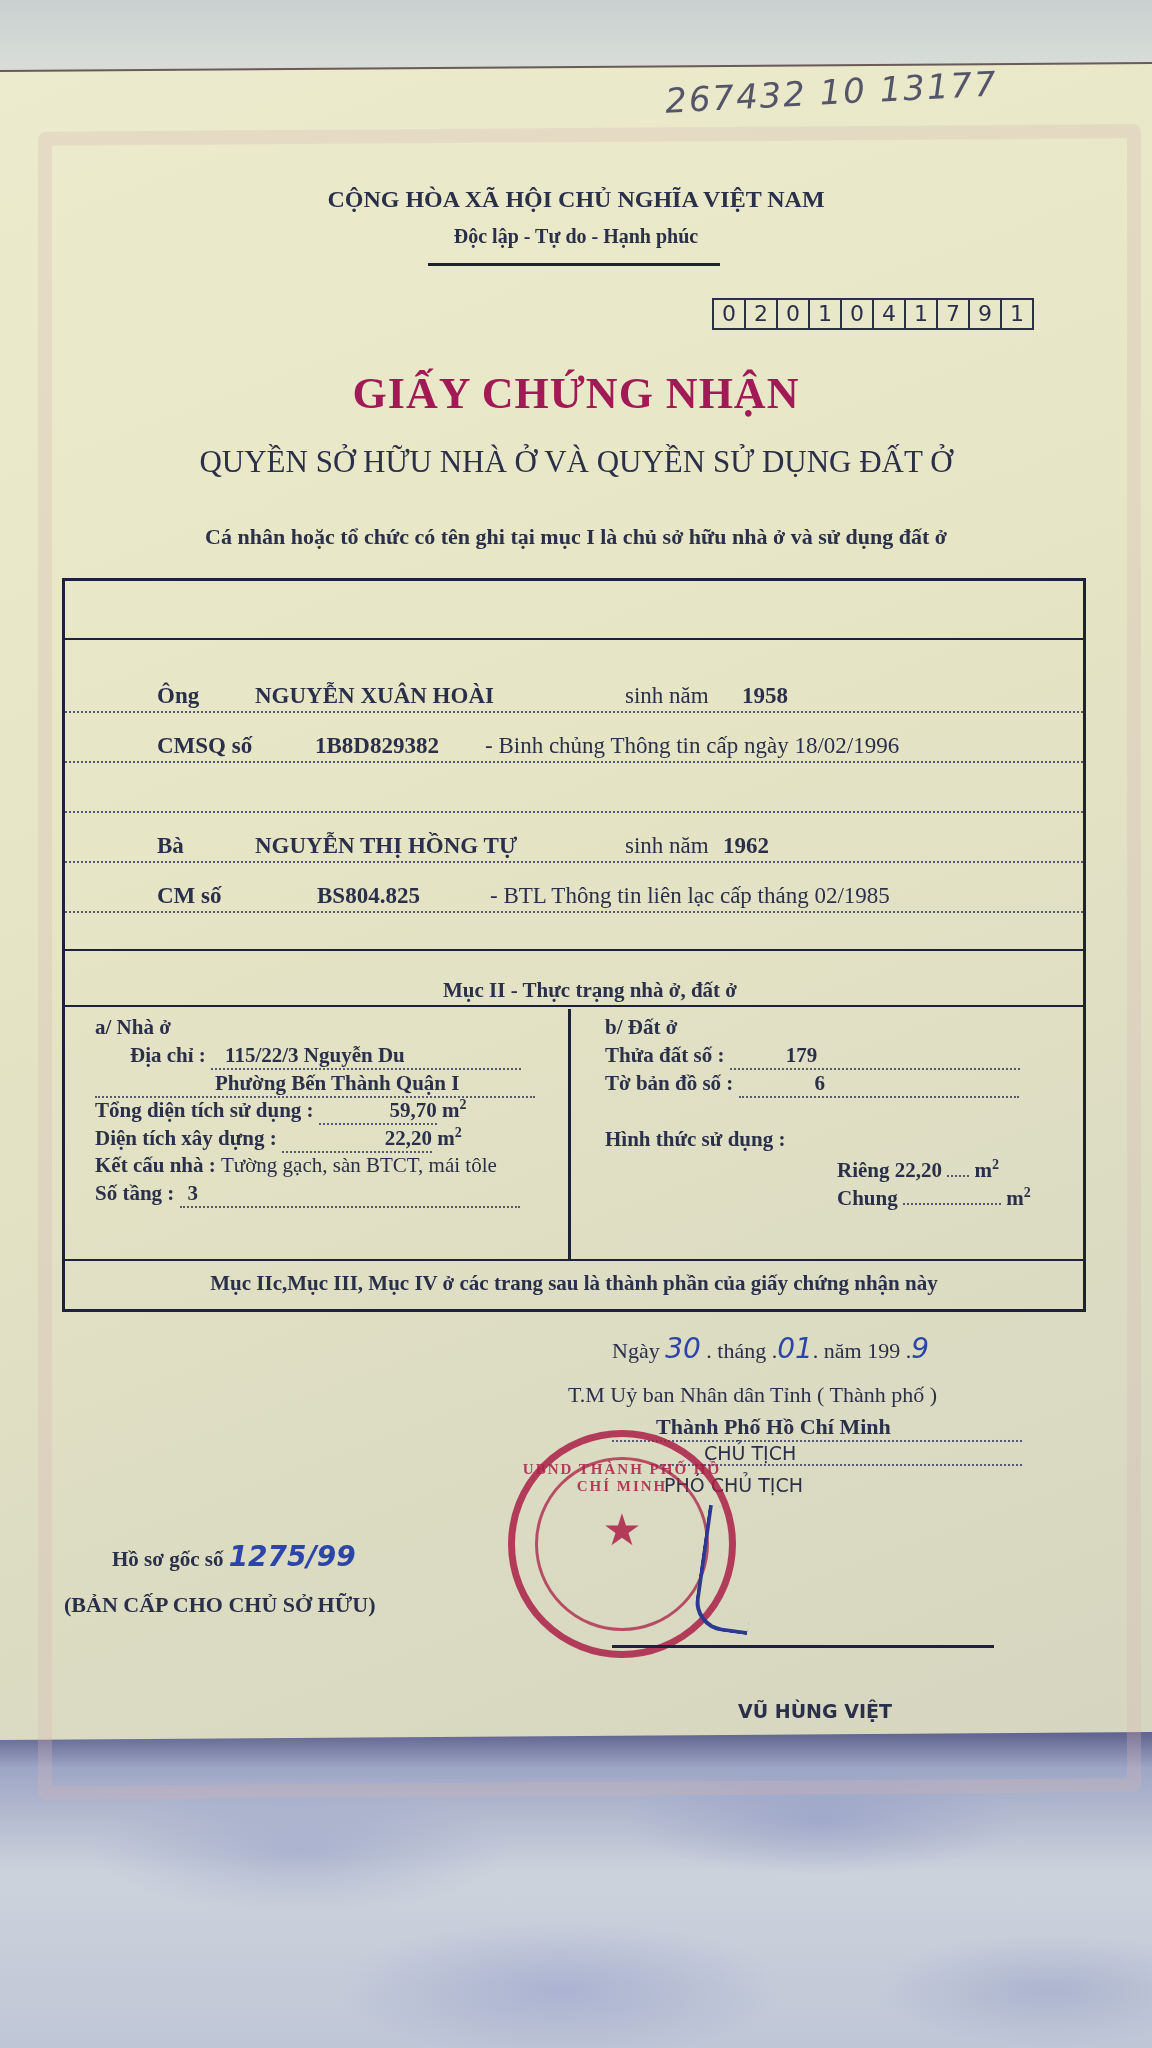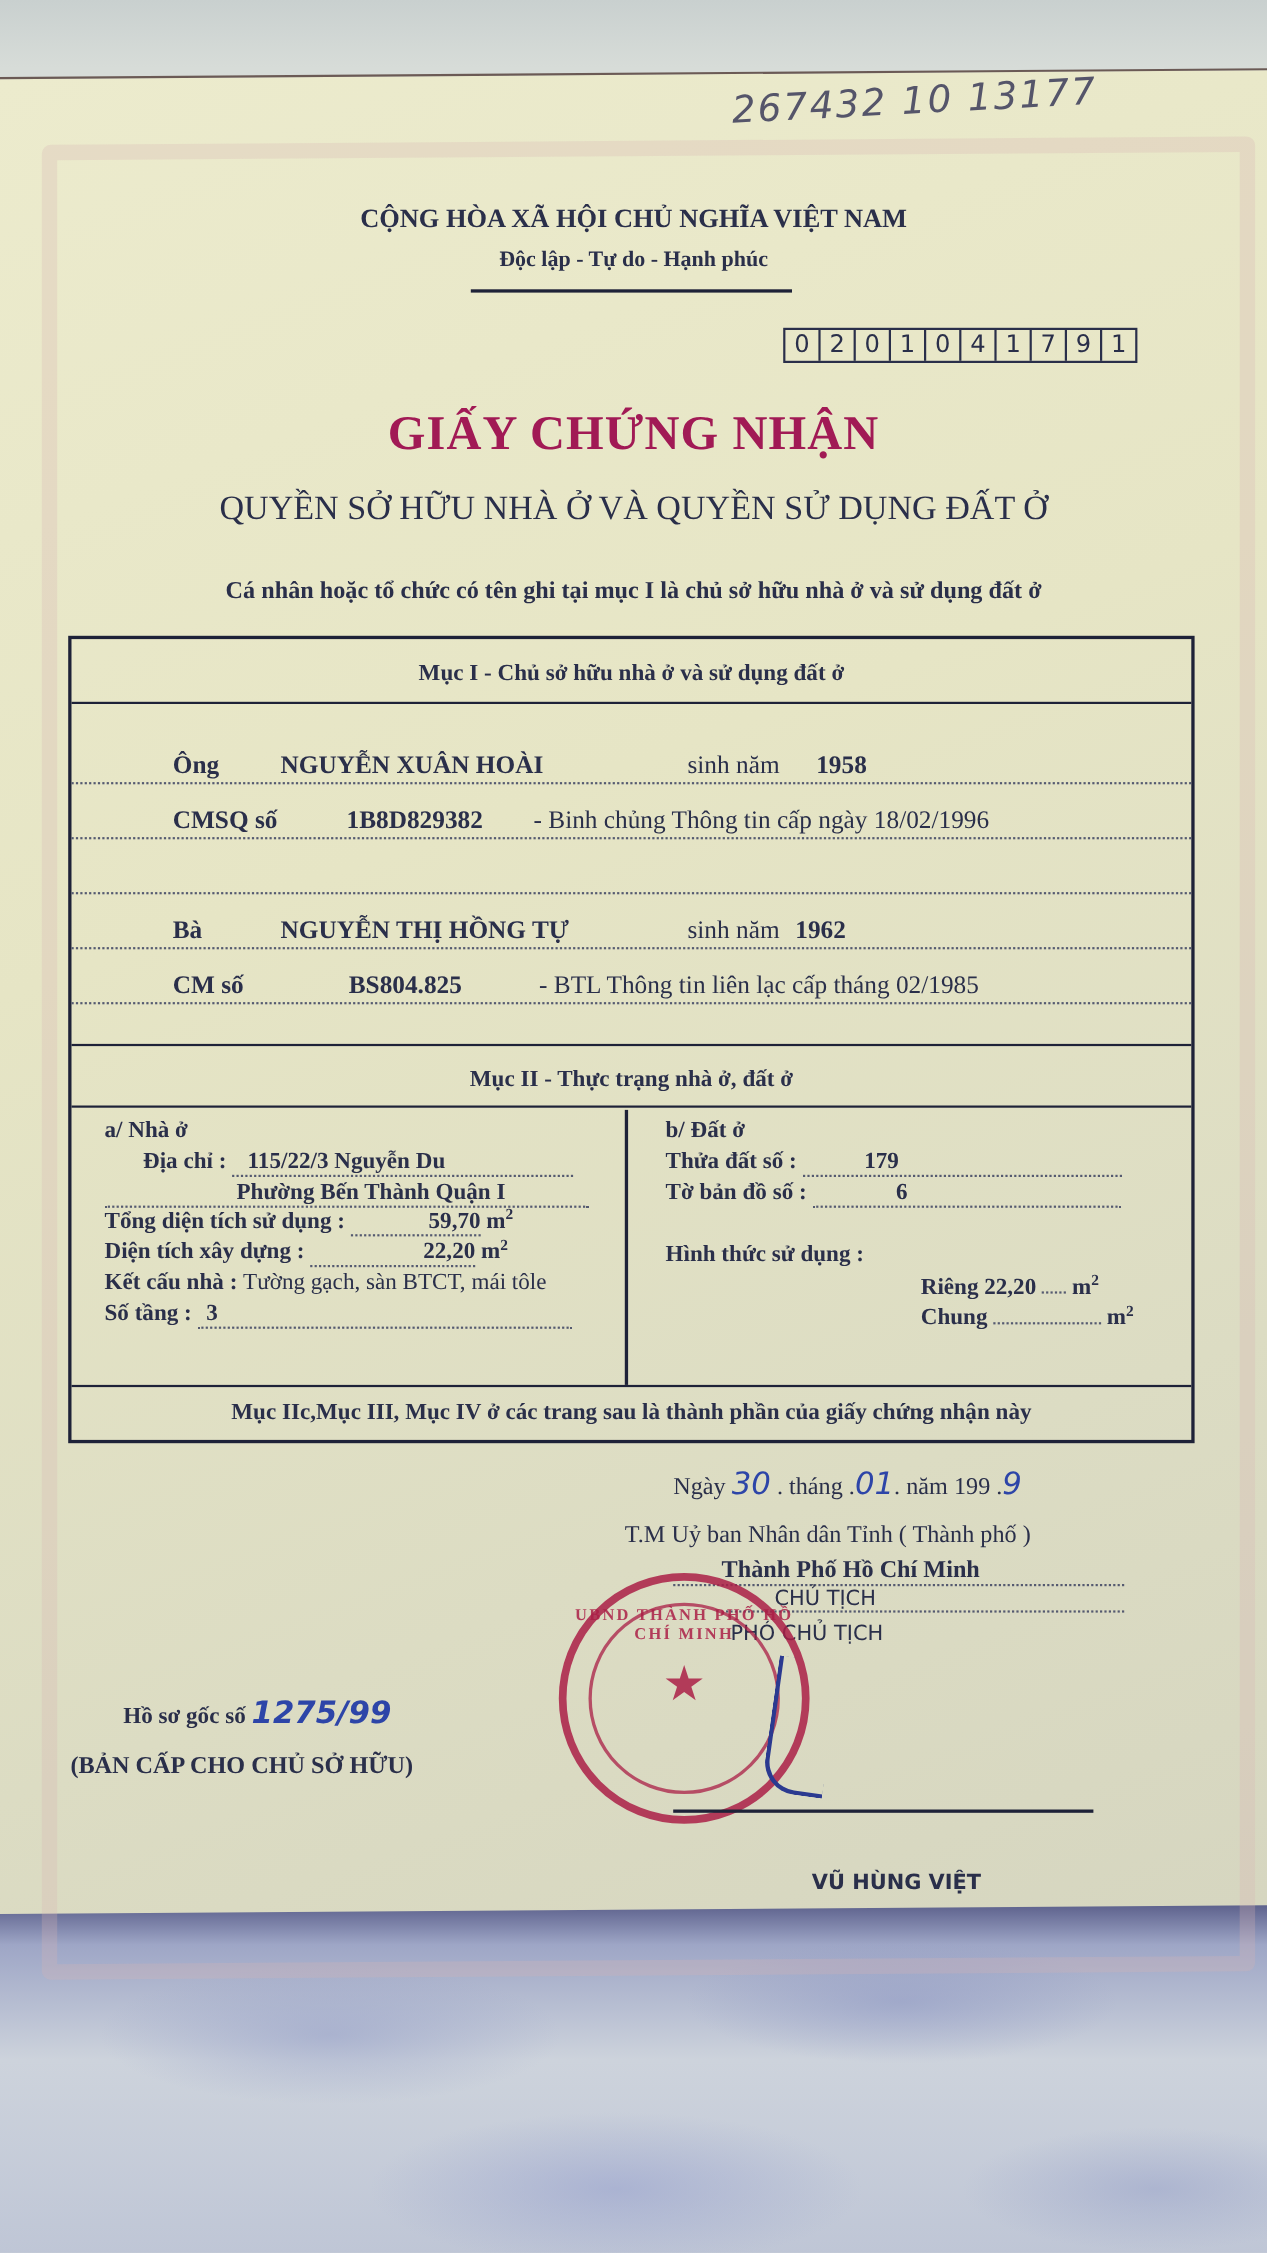--- a/index.html
+++ b/index.html
@@ -133,21 +133,20 @@
   <span>9</span>
   <span>1</span>
 </div>
 
 <div class="title">GIẤY CHỨNG NHẬN</div>
 <div class="subtitle">QUYỀN SỞ HỮU NHÀ Ở VÀ QUYỀN SỬ DỤNG ĐẤT Ở</div>
 <div class="intro">Cá nhân hoặc tổ chức có tên ghi tại mục I là chủ sở hữu nhà ở và sử dụng đất ở</div>
 
 <div class="box">
 
-  <div class="sec-head" style="top:18px;">Mục I - Chủ sở hữu nhà ở và sử dụng đất ở</div>
   <div class="row-line" style="top:57px;"></div>
 
   <div class="owner-line" style="top:100px;">
     <span style="left:92px;">Ông</span>
     <span style="left:190px;">NGUYỄN XUÂN HOÀI</span>
     <span style="left:560px; font-weight:normal;">sinh năm</span>
     <span style="left:677px;">1958</span>
   </div>
   <div class="owner-line" style="top:150px;">
     <span style="left:92px;">CMSQ số</span>
@@ -162,21 +161,21 @@
     <span style="left:560px; font-weight:normal;">sinh năm</span>
     <span style="left:658px;">1962</span>
   </div>
   <div class="owner-line" style="top:300px;">
     <span style="left:92px;">CM số</span>
     <span style="left:252px;">BS804.825</span>
     <span style="left:425px; font-weight:normal;">- BTL Thông tin liên lạc cấp tháng 02/1985</span>
   </div>
 
   <div class="row-line" style="top:368px;"></div>
-  <div class="sec-head" style="top:387px;">Mục II - Thực trạng nhà ở, đất ở</div>
+  <div class="sec-head" style="top:397px;margin-left:16px;">Mục II - Thực trạng nhà ở, đất ở</div>
   <div class="row-line" style="top:424px;"></div>
   <div class="col-div"></div>
 
   <div class="field" style="left:30px; top:434px;">a/ Nhà ở</div>
   <div class="field" style="left:30px; top:462px;margin-left:35px;">
     <span>Địa chỉ :</span>
     <span class="dots" style="width:310px;"><span style="padding-left:14px;">115/22/3 Nguyễn Du</span></span>
   </div>
   <div class="field" style="left:30px; top:490px;">
     <span class="dots" style="width:440px;"><span style="padding-left:120px;">Phường Bến Thành Quận I</span></span>

